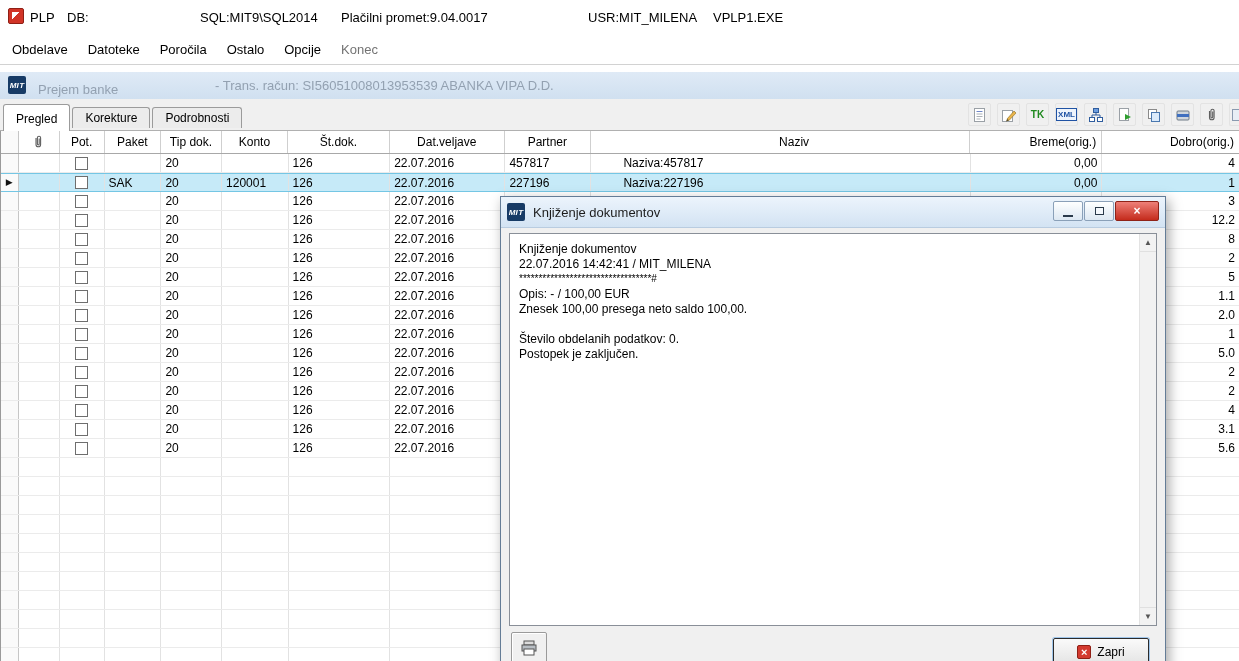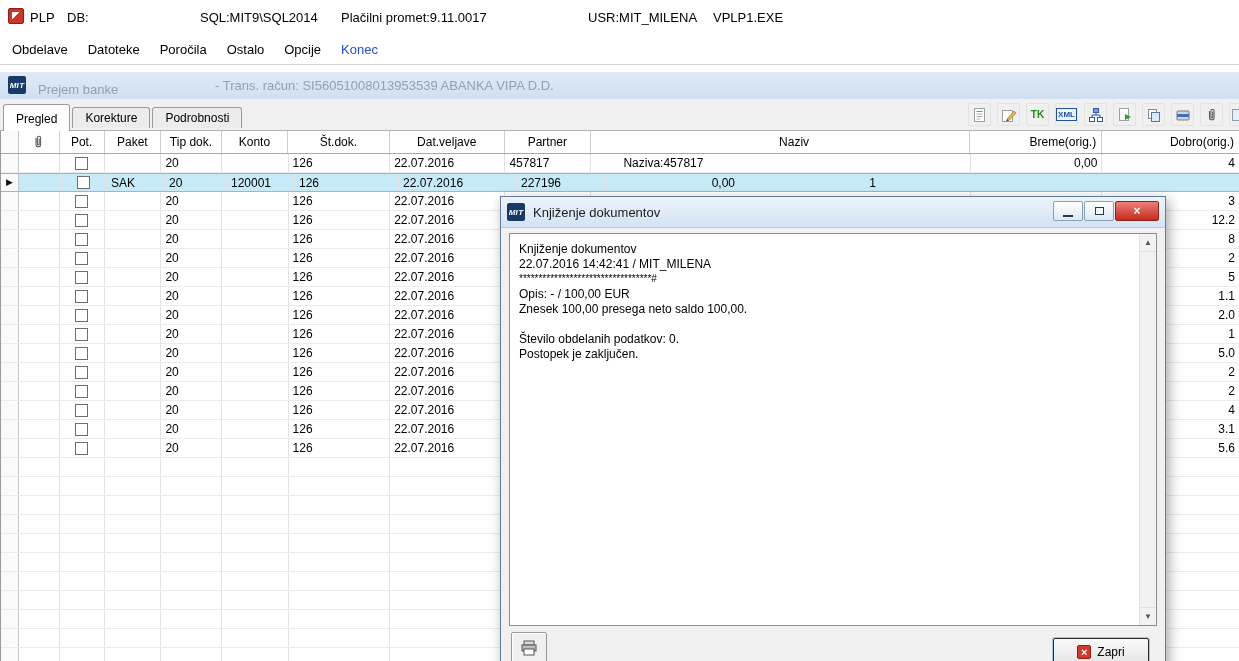--- a/index.html
+++ b/index.html
@@ -12,21 +12,21 @@
             border:1px solid #8f1f15;border-radius:2px;box-sizing:border-box;}
   .app-icon::after{content:"";position:absolute;left:3px;top:3px;width:8px;height:8px;
             background:linear-gradient(135deg,#fff 0 45%,transparent 45%);}
   .tseg{position:absolute;top:10px;font-size:13px;white-space:pre;}
   #t-app{left:30px}#t-db{left:67px}#t-sql{left:200px}#t-promet{left:341px}#t-usr{left:588px}#t-exe{left:713px}
 
   
   .menubar{position:absolute;left:0;top:36px;height:26px;display:flex;align-items:center;
            padding-left:2px;font-size:13px;}
   .menu-item{padding:4px 10px;cursor:default;}
-  .menu-item.disabled{color:#1d4ed8;}
+  .menu-item.disabled{color:#737373;}
   .menusep{position:absolute;left:0;top:64px;width:100%;height:3px;border-top:1px solid #d2d2d2;
            border-bottom:1px solid #ffffff;}
 
   
   .wintitle{position:absolute;left:0;top:72px;width:100%;height:27px;
             background:linear-gradient(#dfeaf6,#d0e0f0);}
   .mit-logo{width:18px;height:18px;background:#173b66;color:#fff;font-weight:bold;font-style:italic;
             font-size:8px;display:flex;align-items:center;justify-content:center;border-radius:2px;
             letter-spacing:.3px;flex:none;}
   .wintitle .mit-logo{position:absolute;left:8px;top:4px;}
@@ -119,21 +119,21 @@
 </head>
 <body>
 
 <div class="screen">
 
   <div class="topbar">
     <span class="app-icon"></span>
     <span class="tseg" id="t-app">PLP</span>
     <span class="tseg" id="t-db">DB:</span>
     <span class="tseg" id="t-sql">SQL:MIT9\SQL2014</span>
-    <span class="tseg" id="t-promet">Plačilni promet:9.11.0017</span>
+    <span class="tseg" id="t-promet">Plačilni promet:9.04.0017</span>
     <span class="tseg" id="t-usr">USR:MIT_MILENA</span>
     <span class="tseg" id="t-exe">VPLP1.EXE</span>
   </div>
 
   <div class="menubar" id="menubar">
       <span class="menu-item">Obdelave</span>
       <span class="menu-item">Datoteke</span>
       <span class="menu-item">Poročila</span>
       <span class="menu-item">Ostalo</span>
       <span class="menu-item">Opcije</span>
@@ -261,20 +261,21 @@
           <div class="gcell w-attach"></div>
           <div class="gcell w-pot center">
             <span class="cb"></span>
           </div>
           <div class="gcell w-paket">SAK</div>
           <div class="gcell w-tip">20</div>
           <div class="gcell w-konto">120001</div>
           <div class="gcell w-st">126</div>
           <div class="gcell w-dat">22.07.2016</div>
           <div class="gcell w-partner">227196</div>
+          <div class="gcell w-naziv">Naziva:227196</div>
           <div class="gcell w-breme right">0,00</div>
           <div class="gcell w-dobro right">1</div>
         </div>
         <div class="grow">
           <div class="gcell w-gutter"></div>
           <div class="gcell w-attach"></div>
           <div class="gcell w-pot center">
             <span class="cb"></span>
           </div>
           <div class="gcell w-paket"></div>

